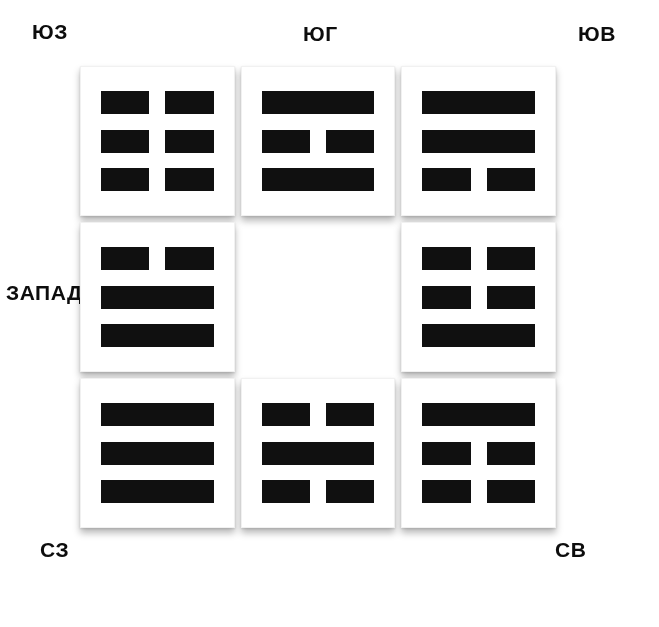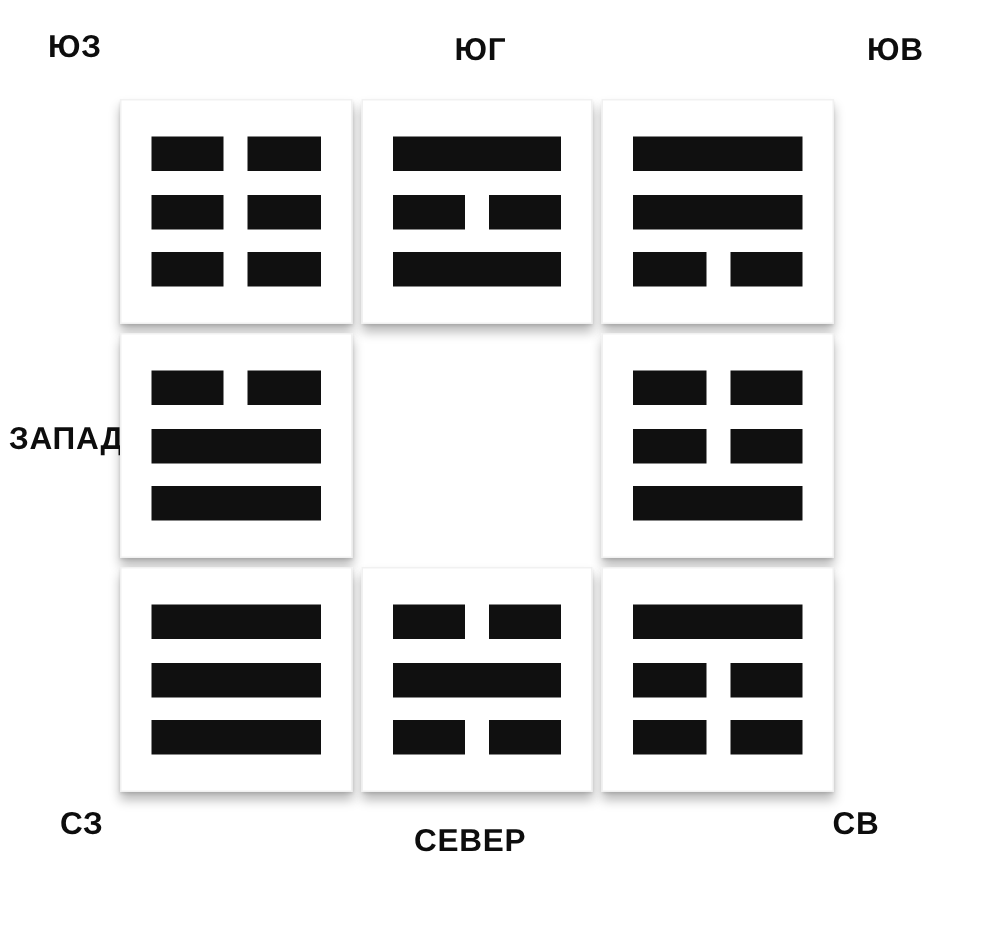--- a/index.html
+++ b/index.html
@@ -102,21 +102,20 @@
 </head>
 <body>
 
 <div class="stage">
 
   <span class="lbl lbl-sw">ЮЗ</span>
   <span class="lbl lbl-s">ЮГ</span>
   <span class="lbl lbl-se">ЮВ</span>
   <span class="lbl lbl-w">ЗАПАД</span>
   <span class="lbl lbl-nw">СЗ</span>
-  <span class="lbl lbl-n">СЕВЕР</span>
   <span class="lbl lbl-ne">СВ</span>
 
   <div class="board">
     <div class="card">
       <div class="trigram">
           <div class="line broken">
             <div class="seg"></div>
             <div class="seg"></div>
           </div>
           <div class="line broken">

